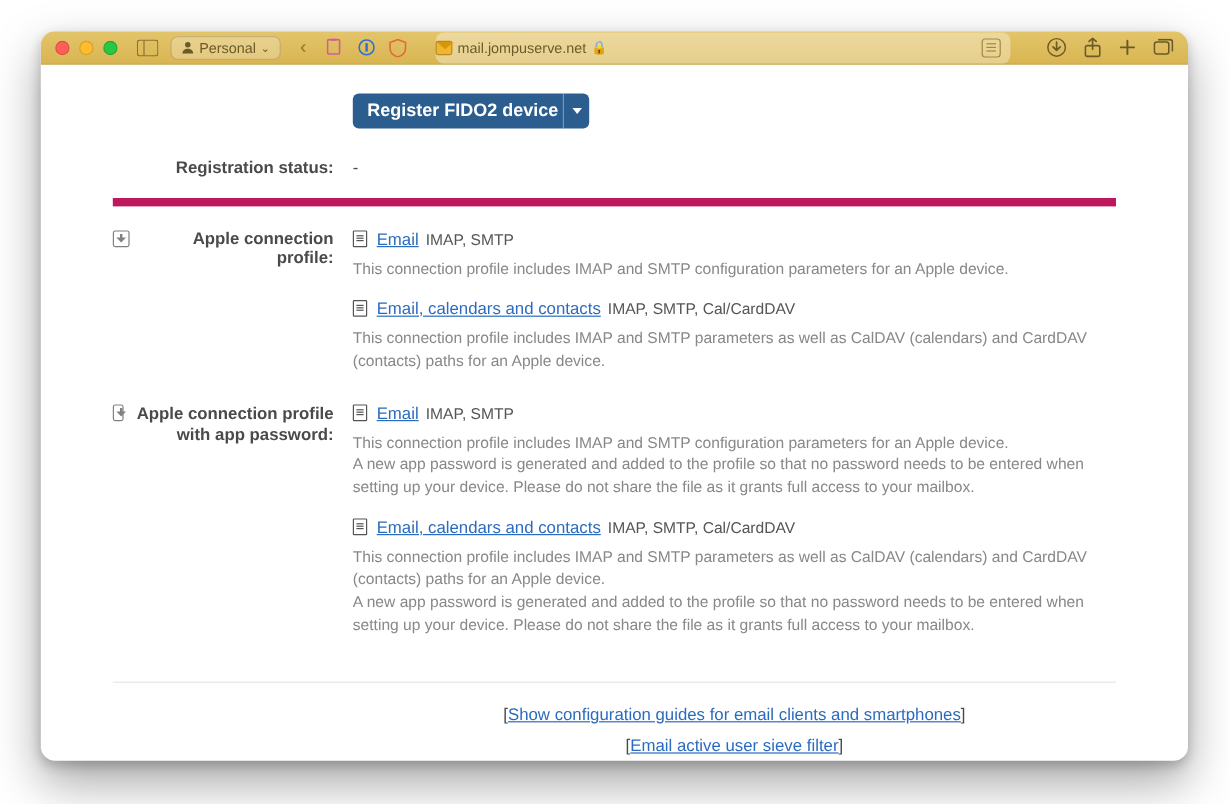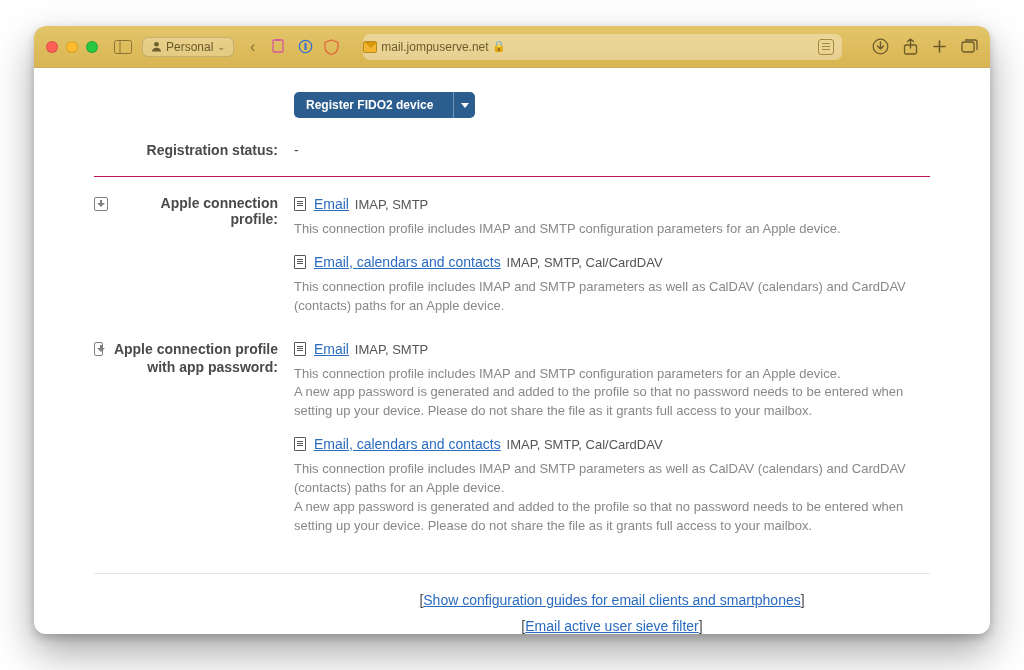--- a/index.html
+++ b/index.html
@@ -10,21 +10,21 @@
     position: absolute; inset: 26px 34px 36px 34px;
     border-radius: 12px;
     box-shadow: 0 18px 40px rgba(0,0,0,0.35), 0 4px 10px rgba(0,0,0,0.2);
     overflow: hidden;
     background: #fff;
     display: flex; flex-direction: column;
   }
 
   
   .toolbar {
-    height: 42px;
+    height: 28px;
     background: linear-gradient(#e3c56a, #d9b552);
     display: flex; align-items: center;
     padding: 0 12px;
     gap: 10px;
     border-bottom: 1px solid rgba(0,0,0,0.12);
     font-size: 12px;
     color: #6b5a2a;
   }
   .traffic { display: flex; gap: 8px; margin-right: 6px; }
   .traffic .dot { width: 12px; height: 12px; border-radius: 50%; }
@@ -77,35 +77,35 @@
     padding: 24px 60px 0 60px;
     font-size: 14px;
     color: #4a4a4a;
   }
 
   .btn-primary {
     display:inline-flex; align-items:center;
     background: #2c5d8f;
     color: #fff;
     border-radius: 5px;
-    font-size: 12px;
-    padding: 6px 42px 6px 12px;
+    font-size: 15px;
+    padding: 6px 26px 6px 12px;
     position: relative;
     font-weight: 600;
     margin-left: 200px;
   }
   .btn-primary .caret {
     position:absolute; right:0; top:0; bottom:0; width:22px;
     border-left:1px solid rgba(255,255,255,0.35);
     display:flex;align-items:center;justify-content:center;
   }
   .btn-primary .caret:after{content:"";border-left:4px solid transparent;border-right:4px solid transparent;border-top:5px solid #fff;}
 
   .row { display:flex; align-items:flex-start; padding: 10px 0; }
-  .row.bordered { border-top:1px solid #be185d; padding-top:18px; margin-top:8px; }
+  .row.bordered { border-top:7px solid #be185d; padding-top:18px; margin-top:8px; }
   .label-col {
     width: 200px; min-width:200px;
     text-align: right;
     padding-right: 16px;
     font-weight: 600;
     color: #4a4a4a;
     display:flex; justify-content:flex-end; gap:6px;
   }
   .label-col .dl-ic { width:14px;height:14px;border:1.5px solid #808080;border-radius:2px; position:relative; top:2px;}
   .label-col .dl-ic:before{content:"";position:absolute;left:5px;top:2px;width:2px;height:5px;background:#808080;}

